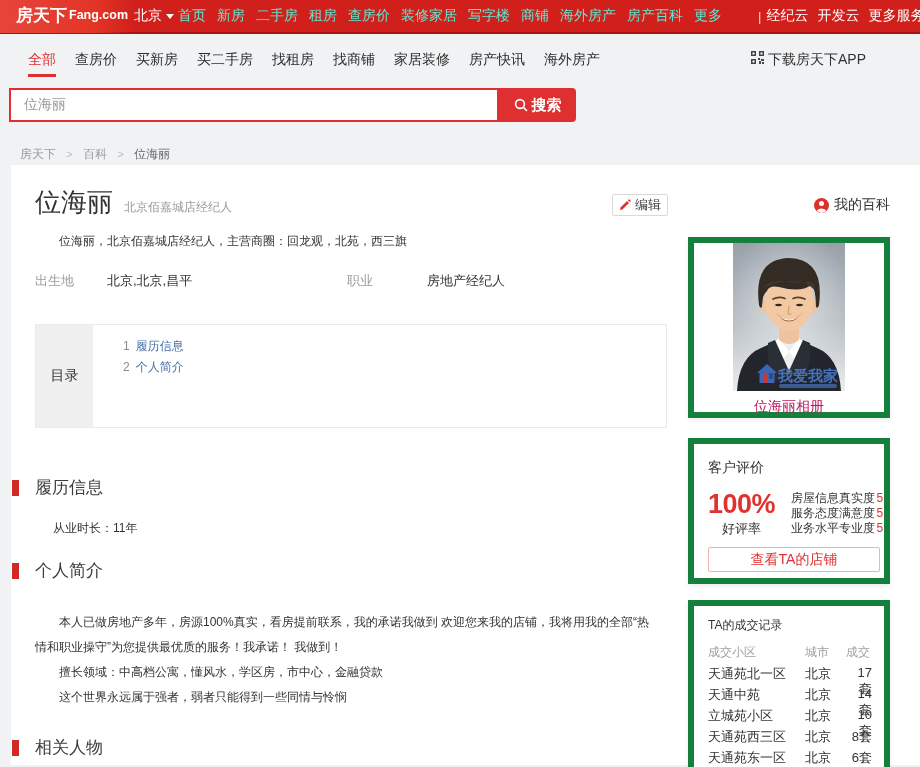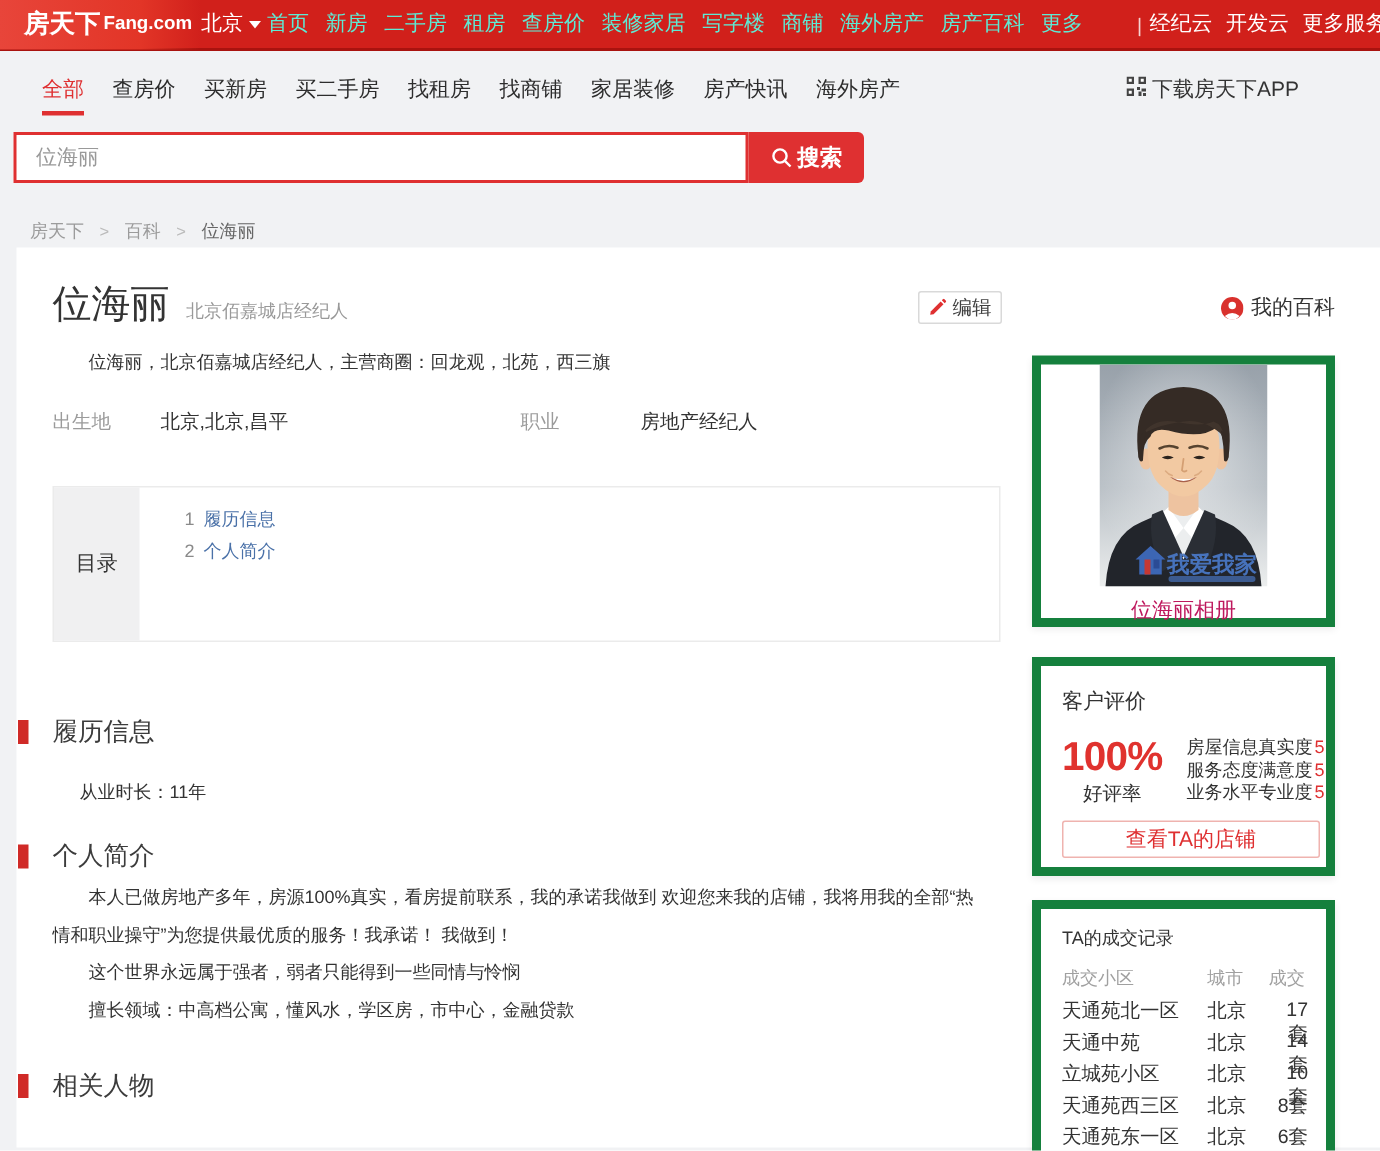--- a/index.html
+++ b/index.html
@@ -79,21 +79,21 @@
   .toc-num { color:#8a8a8a; margin-right:6px; }
   .toc-item a { color:#4a71a8; text-decoration:none; }
 
   
   .sec-h { display:flex; align-items:center; margin-left:-23px; }
   .sec-bar { width:7px; height:16px; background:#d02a27; margin-right:16px; }
   .sec-title { font-size:17px; color:#3c3c3c; font-weight:400; }
   .sec1 { margin-top:48px; }
   .sec1-line { margin-top:21px; margin-left:18px; font-size:12px; color:#333; }
   .sec2 { margin-top:22px; }
-  .sec2-body { margin-top:4px; }
+  .sec2-body { margin-top:28px; }
   .sec2-body p { font-size:12px; color:#333; line-height:25px; text-indent:24px; width:620px; }
   .sec3 { margin-top:26px; }
 
   
   .mywiki { height:16px; display:flex; align-items:center; justify-content:flex-end;
             margin-top:12px; font-size:14px; color:#333; }
   .mywiki svg { margin-right:5px; }
 
   .card { background:#fff; border:6px solid #15803d; box-shadow:0 2px 5px rgba(0,0,0,.08); }
 
@@ -256,22 +256,22 @@
       <div class="sec1-line">从业时长：11年</div>
     </div>
 
     <div class="sec2">
       <div class="sec-h">
         <span class="sec-bar"></span>
         <span class="sec-title">个人简介</span>
       </div>
       <div class="sec2-body">
         <p>本人已做房地产多年，房源100%真实，看房提前联系，我的承诺我做到 欢迎您来我的店铺，我将用我的全部“热情和职业操守”为您提供最优质的服务！我承诺！ 我做到！</p>
+        <p>擅长领域：中高档公寓，懂风水，学区房，市中心，金融贷款</p>
         <p>这个世界永远属于强者，弱者只能得到一些同情与怜悯</p>
-        <p>擅长领域：中高档公寓，懂风水，学区房，市中心，金融贷款</p>
       </div>
     </div>
 
     <div class="sec3">
       <div class="sec-h">
         <span class="sec-bar"></span>
         <span class="sec-title">相关人物</span>
       </div>
     </div>
   </div>

